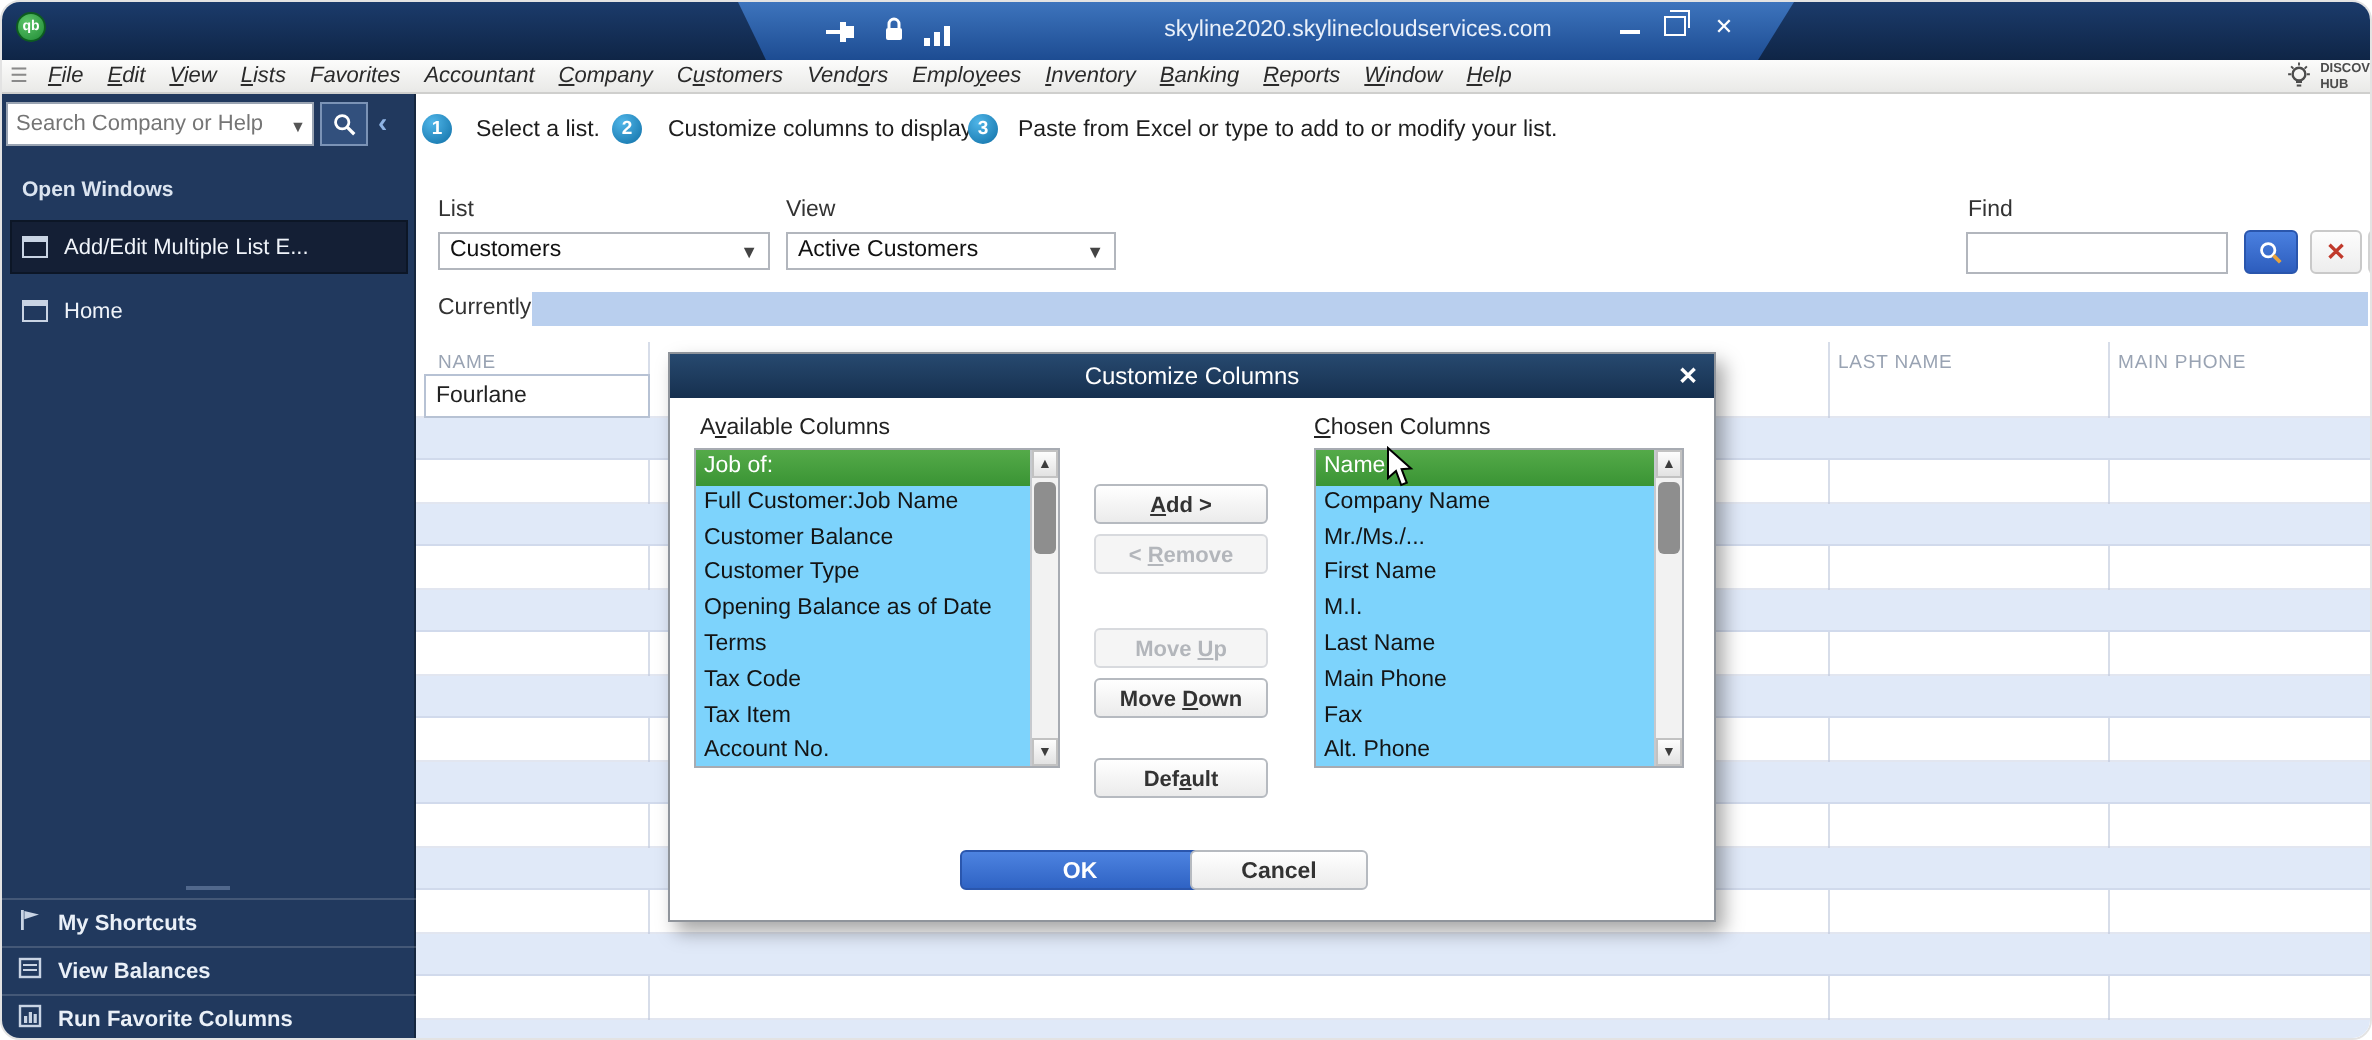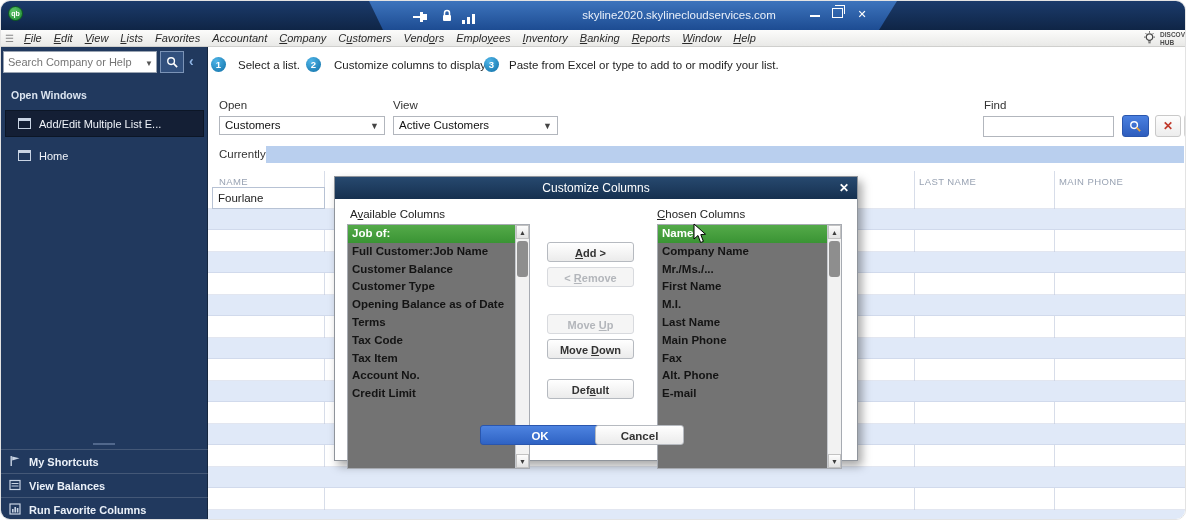--- a/index.html
+++ b/index.html
@@ -41,21 +41,21 @@
   .sidebar{position:absolute;left:0;top:46px;width:207px;height:474px;
     background:#21395e;border-right:1px solid #16273f;}
   .search-input{position:absolute;left:2px;top:4px;width:154px;height:22px;border:1px solid #9aa4b2;
     background:#fff;font-family:"Liberation Sans",sans-serif;font-size:11px;color:#444;padding:0 14px 0 4px;}
   .search-caret{position:absolute;left:144px;top:12px;font-size:8px;color:#555;pointer-events:none;}
   .search-btn{position:absolute;left:159px;top:4px;width:24px;height:22px;background:#32507d;
     border:1px solid #7b93b6;display:flex;align-items:center;justify-content:center;cursor:pointer;}
   .collapse-btn{position:absolute;left:188px;top:6px;color:#8fb4e4;font-size:14px;font-weight:bold;cursor:pointer;}
   .ow-label{position:absolute;left:10px;top:42px;color:#dbe4f0;font-size:10.5px;font-weight:bold;}
   .ow-item{position:absolute;left:5px;width:197px;height:25px;display:flex;align-items:center;gap:8px;
-    padding-left:12px;color:#f0f4fa;font-size:11px;cursor:pointer;}
+    padding-left:5px;color:#f0f4fa;font-size:11px;cursor:pointer;}
   .ow-item.selected{background:#141f35;outline:1px solid #0c1626;}
   .ow-icon{width:13px;height:11px;border:1px solid #c9d4e4;border-top:3px solid #c9d4e4;}
   .sb-handle{position:absolute;left:92px;top:396px;width:22px;height:2px;background:#51688c;}
   .sb-bottom{position:absolute;left:0;bottom:0;width:207px;}
   .sb-bottom-item{height:24px;border-top:1px solid rgba(255,255,255,0.16);display:flex;
     align-items:center;gap:8px;padding-left:8px;color:#eaf0f8;font-size:11px;font-weight:bold;cursor:pointer;}
 
   
   .content{position:absolute;left:207px;top:46px;width:979px;height:474px;background:#fff;}
   .step-circle{position:absolute;width:15px;height:15px;border-radius:50%;
@@ -90,21 +90,21 @@
 
   
   .dialog{position:absolute;left:333px;top:175px;width:524px;height:285px;background:#fff;
     border:1px solid #8f949b;box-shadow:4px 5px 9px rgba(0,0,0,0.35);z-index:50;}
   .dlg-title{position:absolute;left:0;top:0;width:100%;height:22px;
     background:linear-gradient(#27496f,#16304f);color:#fff;font-size:12px;text-align:center;line-height:22px;}
   .dlg-close{position:absolute;right:8px;top:0;color:#fff;font-size:12px;font-weight:bold;
     line-height:22px;cursor:pointer;}
   .dlg-label{position:absolute;top:31px;font-size:11.5px;color:#222;}
   .dlg-label u{text-decoration:underline;}
-  .listbox{position:absolute;top:47px;height:245px;background:#737373;border:1px solid #a7abb2;font-weight:bold;}
+  .listbox{position:absolute;top:47px;height:160px;background:#7dd3fc;border:1px solid #a7abb2;}
   .lb-items{position:absolute;left:0;top:0;right:14px;bottom:0;overflow:hidden;}
   .lb-item{height:17.8px;font-size:11.5px;color:#141414;line-height:17.8px;padding-left:4px;
     white-space:nowrap;cursor:pointer;}
   .lb-item.selected{background:linear-gradient(#54aa49,#3a9434);color:#fff;}
   .sbar{position:absolute;right:0;top:0;bottom:0;width:14px;background:#f2f2f2;border-left:1px solid #c6c9ce;}
   .sb-arrow{position:absolute;left:0;width:13px;height:14px;background:linear-gradient(#fdfdfd,#e2e2e2);
     border:1px solid #c2c2c2;font-size:7px;color:#3c3c3c;text-align:center;line-height:13px;cursor:pointer;}
   .sb-thumb{position:absolute;left:1px;top:16px;width:11px;height:36px;background:#8e8e8e;
     border-radius:3px;cursor:pointer;}
   .mid-btn{position:absolute;left:212px;width:87px;height:20px;border-radius:3px;
@@ -245,21 +245,21 @@
   <div class="content">
     <div>
         <span class="step-circle" style="left: 3px; top: 10px;">1</span>
         <span class="step-text" style="left: 30px; top: 12px;">Select a list.</span>
         <span class="step-circle" style="left: 98px; top: 10px;">2</span>
         <span class="step-text" style="left: 126px; top: 12px;">Customize columns to display.</span>
         <span class="step-circle" style="left: 276px; top: 10px;">3</span>
         <span class="step-text" style="left: 301px; top: 12px;">Paste from Excel or type to add to or modify your list.</span>
       </div>
 
-    <span class="field-label" style="left:11px;top:52px;">Open</span>
+    <span class="field-label" style="left:11px;top:52px;">List</span>
     <div class="combo" style="left:11px;top:69px;width:166px;">
       <span>Customers</span>
       <span class="combo-caret">▼</span>
     </div>
 
     <span class="field-label" style="left:185px;top:52px;">View</span>
     <div class="combo" style="left:185px;top:69px;width:165px;">
       <span>Active Customers</span>
       <span class="combo-caret">▼</span>
     </div>

